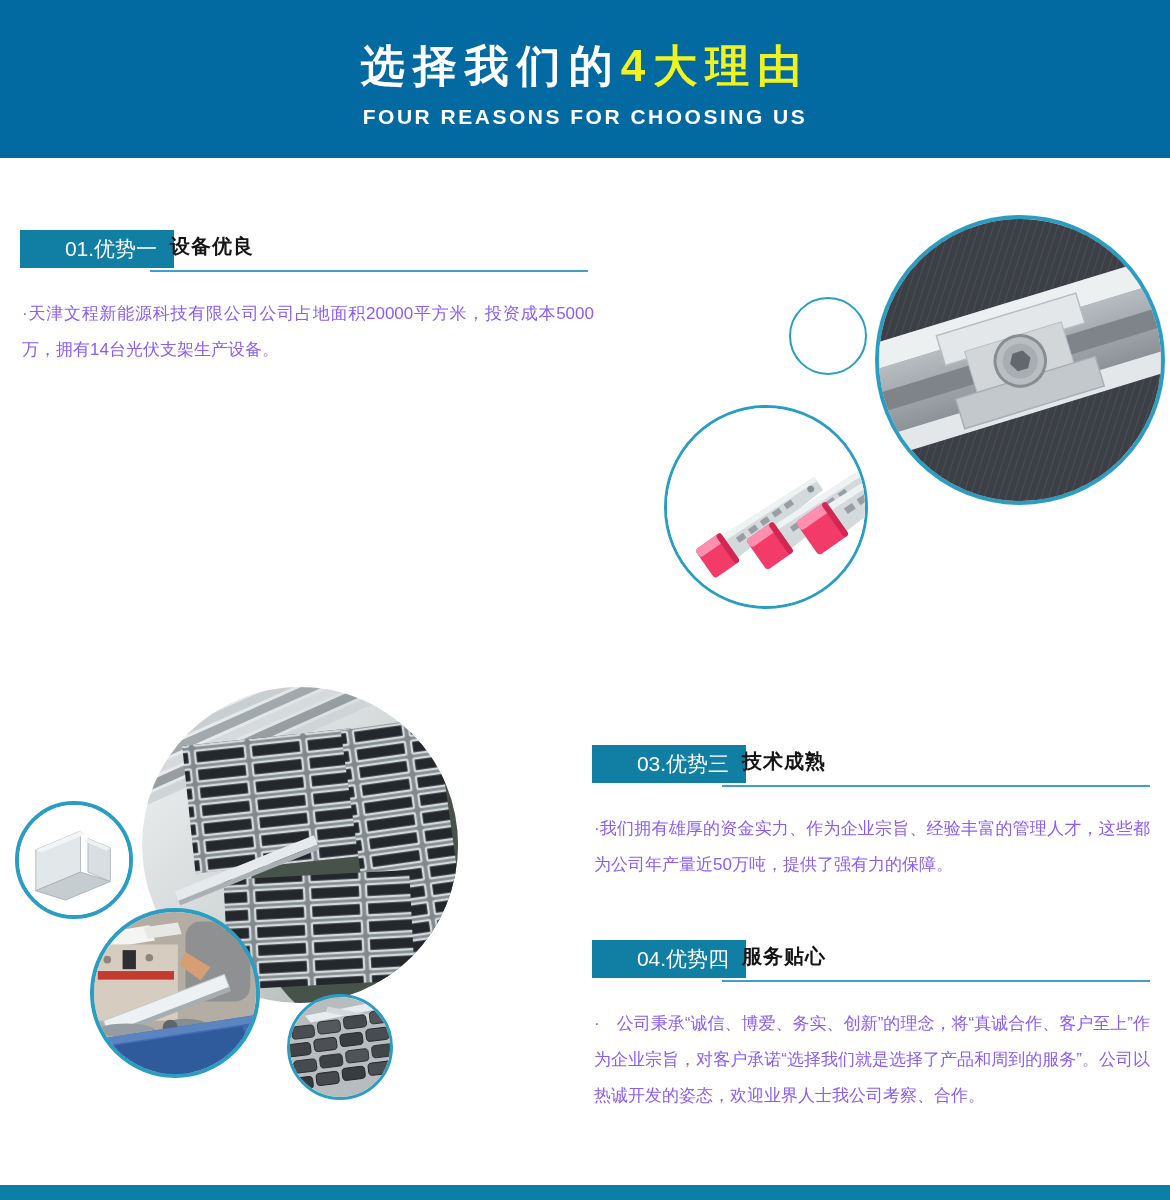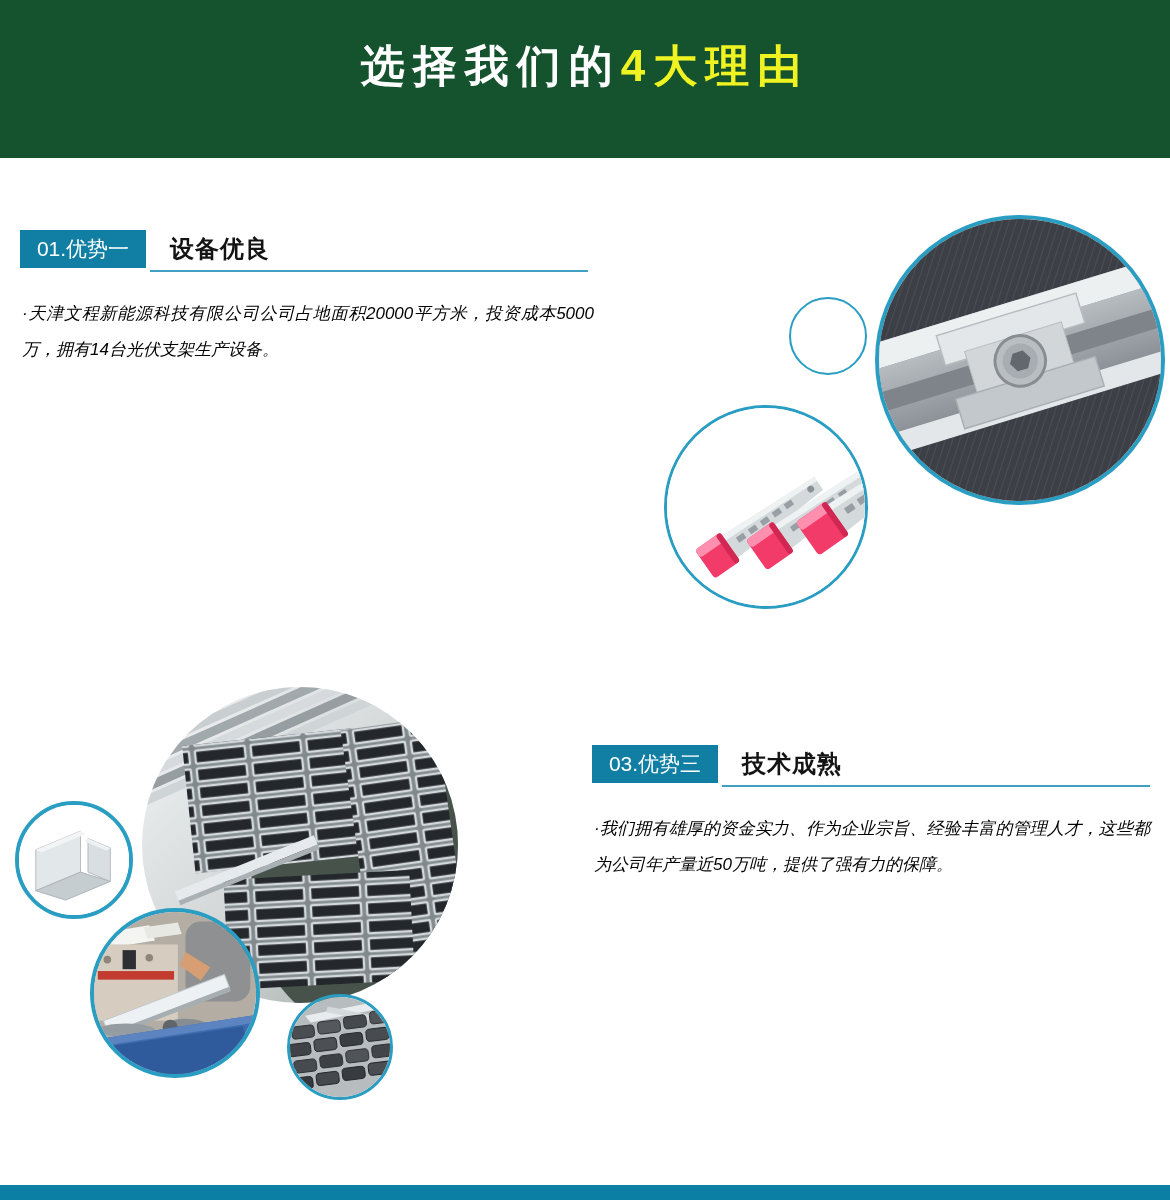--- a/index.html
+++ b/index.html
@@ -1,50 +1,51 @@
 <!DOCTYPE html>
 <html><head>
 <meta charset="utf-8">
 <style>
   html,body{margin:0;padding:0;background:#ffffff;}
   #page{position:relative;width:1170px;height:1200px;background:#ffffff;overflow:hidden;
         font-family:"Liberation Sans","DejaVu Sans",sans-serif;}
   
-  .hero{position:absolute;left:0;top:0;width:1170px;height:158px;background:#14532d;}
+  .hero{position:absolute;left:0;top:0;width:1170px;height:158px;background:#0369a1;}
   .hero-title{position:absolute;left:0;top:40px;width:1170px;text-align:center;
               font-size:44px;font-weight:bold;letter-spacing:8px;color:#ffffff;line-height:52px;}
   .hero-title .yellow{color:#eff321;}
   .hero-sub{position:absolute;left:0;top:105px;width:1170px;text-align:center;
             font-size:21px;font-weight:bold;letter-spacing:2.5px;color:#ffffff;}
   
   .footband{position:absolute;left:0;top:1185px;width:1170px;height:15px;background:#0b80a4;}
   
   .sec{position:absolute;}
   .sec .hrow{position:relative;height:42px;}
   .sec .badge{position:absolute;left:0;top:0;width:126px;height:38px;background:#117fa4;
-              color:#ffffff;font-size:21px;line-height:38px;text-align:center;}
-  .sec .stitle{position:absolute;left:150px;top:3px;font-size:24px;font-weight:bold;
+              color:#ffffff;font-size:21px;line-height:38px;text-align:center;padding-left:28px;}
+  .sec .stitle{position:absolute;left:150px;top:3px;font-size:20px;font-weight:bold;
                color:#141414;letter-spacing:1px;}
   .sec .uline{position:absolute;left:130px;right:0;top:40px;height:2px;background:#3f9fc4;}
   .sec .sbody{position:absolute;left:2px;top:66px;font-size:17px;line-height:36px;
-              color:#000000;text-align:justify;font-style:italic;}
+              color:#8b5cf6;text-align:justify;}
   .w-left  .sbody{width:572px;}
   .w-right .sbody{width:556px;}
   
   .circ{position:absolute;border-radius:50%;box-sizing:border-box;overflow:hidden;}
   .circ svg{display:block;width:100%;height:100%;}
   .b4{border:4px solid #2a9dc2;} .b3{border:3px solid #2a9dc2;} .b2{border:2px solid #2a9dc2;}
 </style>
 </head>
 <body>
 
 <div id="page">
 
   <div class="hero">
     <div class="hero-title"><span>选择我们的</span><span class="yellow">4大理由</span></div>
+    <div class="hero-sub">FOUR REASONS FOR CHOOSING US</div>
   </div>
 
   <div class="sec w-left" style="left:20px;top:230px;width:568px;">
     <div class="hrow">
       <div class="badge">01.优势一</div>
       <div class="stitle">设备优良</div>
       <div class="uline"></div>
     </div>
     <div class="sbody">·天津文程新能源科技有限公司公司占地面积20000平方米，投资成本5000万，拥有14台光伏支架生产设备。</div>
   </div>
@@ -52,20 +53,28 @@
 
   <div class="sec w-right" style="left:592px;top:745px;width:558px;">
     <div class="hrow">
       <div class="badge">03.优势三</div>
       <div class="stitle">技术成熟</div>
       <div class="uline"></div>
     </div>
     <div class="sbody">·我们拥有雄厚的资金实力、作为企业宗旨、经验丰富的管理人才，这些都为公司年产量近50万吨，提供了强有力的保障。</div>
   </div>
 
+  <div class="sec w-right" style="left:592px;top:940px;width:558px;">
+    <div class="hrow">
+      <div class="badge">04.优势四</div>
+      <div class="stitle">服务贴心</div>
+      <div class="uline"></div>
+    </div>
+    <div class="sbody">·　公司秉承“诚信、博爱、务实、创新”的理念，将“真诚合作、客户至上”作为企业宗旨，对客户承诺“选择我们就是选择了产品和周到的服务”。公司以热诚开发的姿态，欢迎业界人士我公司考察、合作。</div>
+  </div>
 
   <div class="circ" style="left:142px;top:687px;width:316px;height:316px;">
     <svg viewBox="0 0 316 316">
       <defs>
         <pattern id="chan" width="56" height="18" patternUnits="userSpaceOnUse">
           <rect width="56" height="18" fill="#82898d"></rect>
           <rect x="2" y="2" width="50" height="13" rx="1.5" fill="#24272b" stroke="#d2d8db" stroke-width="2.4"></rect>
         </pattern>
         <linearGradient id="bgg" x1="0" y1="0" x2="1" y2="1">
           <stop offset="0" stop-color="#f3f4f5"></stop>

